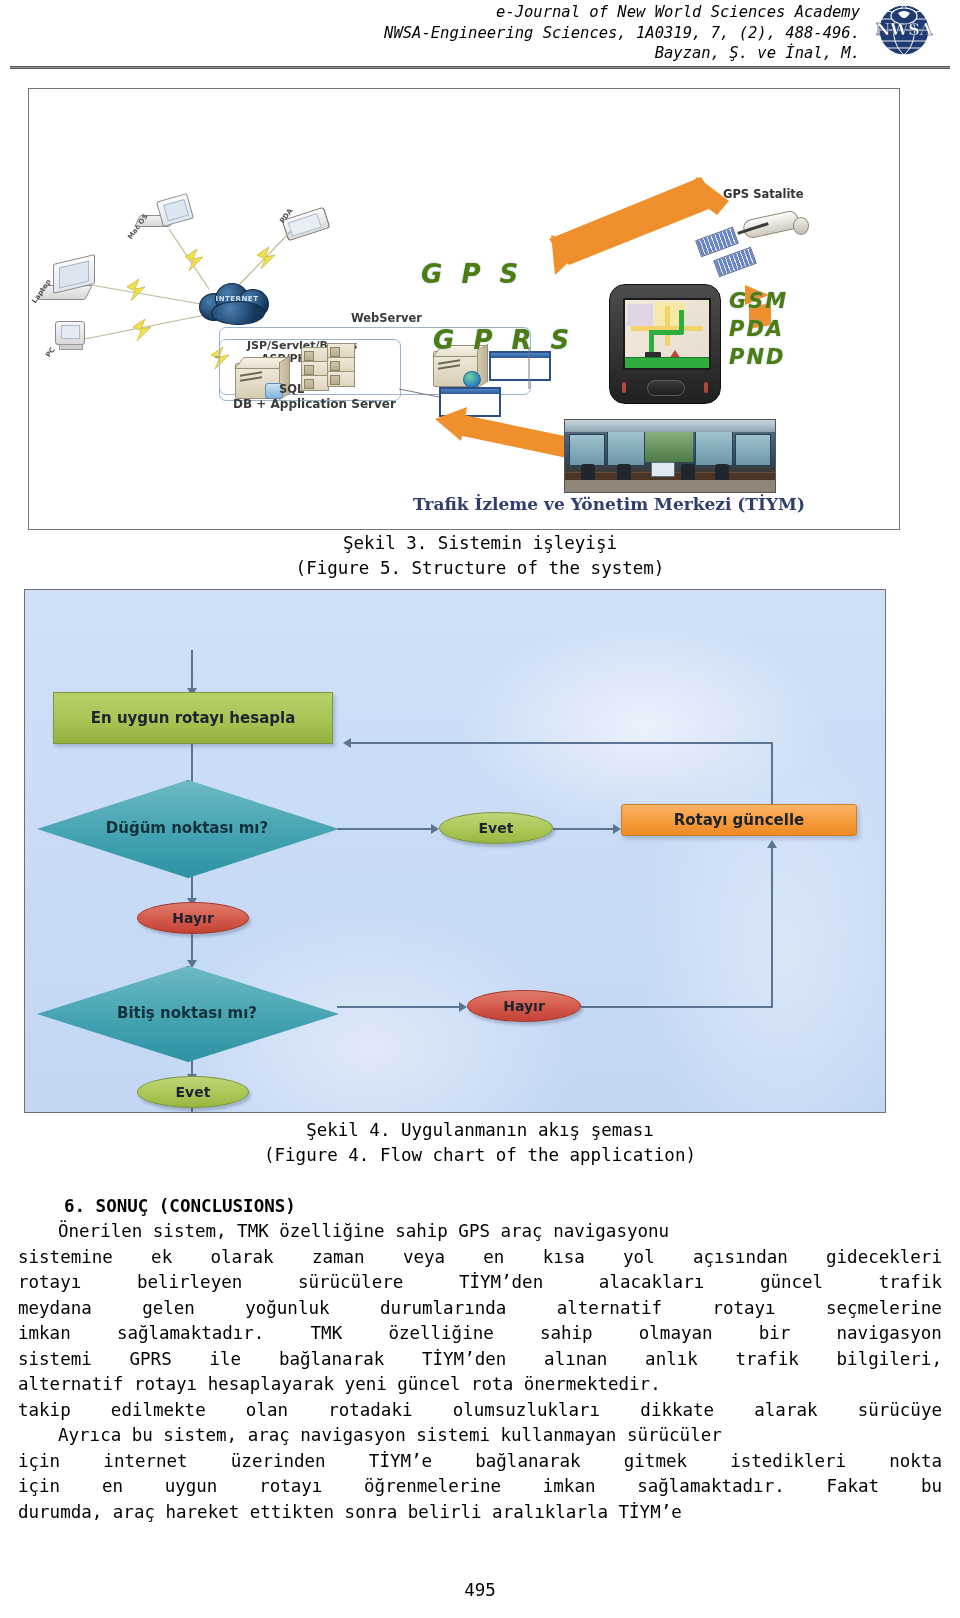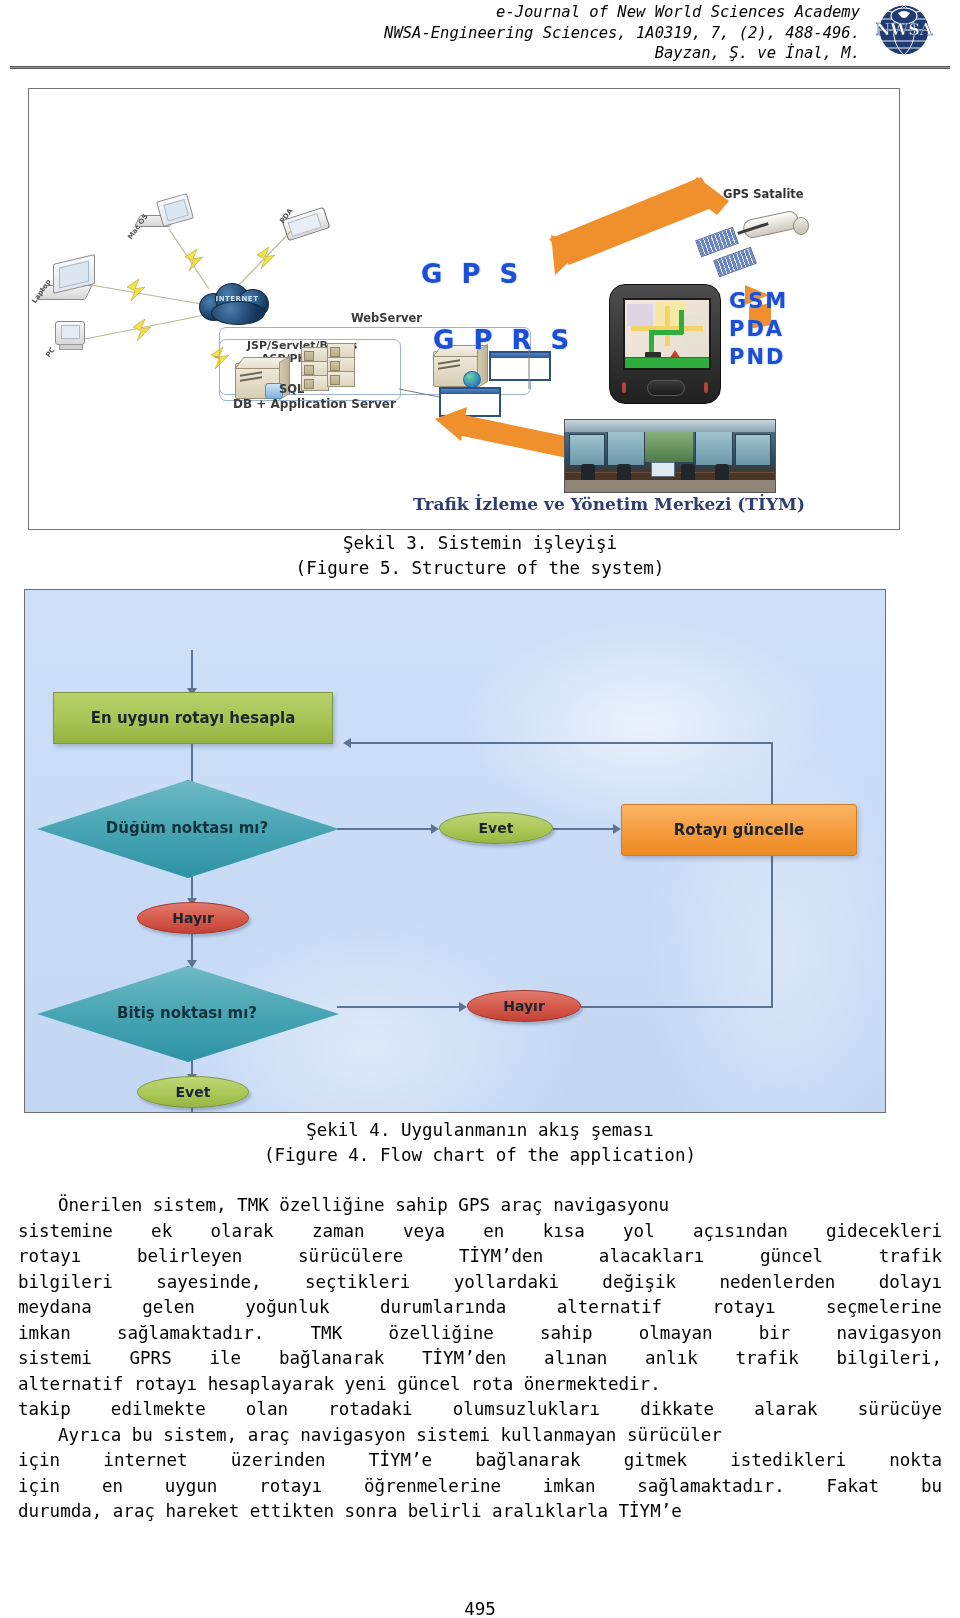--- a/index.html
+++ b/index.html
@@ -15,22 +15,22 @@
   #nwsa-logo{position:absolute;left:858px;top:3px;width:92px;height:56px;}
   #header-rule{position:absolute;left:10px;top:66px;width:940px;height:3px;
     background:linear-gradient(to bottom,#555 0 1px,#999 1px 2px,#555 2px 3px);}
 
   
   #fig3{position:absolute;left:28px;top:88px;width:870px;height:440px;
     border:1px solid #777;background:#fff;overflow:hidden;}
   .f3lab{position:absolute;font-family:"DejaVu Sans","Liberation Sans",sans-serif;
     font-weight:bold;color:#3b3b3b;white-space:nowrap;}
   .bigblue{position:absolute;font-family:"DejaVu Sans","Liberation Sans",sans-serif;
-    font-weight:bold;color:#1d4ed8;letter-spacing:5px;
-    text-shadow:0 0 2px rgba(120,170,230,.8);white-space:nowrap;}
+    font-weight:bold;color:#4d7c0f;letter-spacing:5px;
+    text-shadow:0 0 2px rgba(120,170,230,.8);white-space:nowrap;font-style:italic;}
   .vlab{position:absolute;font-family:"DejaVu Sans","Liberation Sans",sans-serif;
     font-size:7px;font-weight:bold;color:#555;white-space:nowrap;
     transform:rotate(-55deg);transform-origin:left bottom;}
 
   .srv{position:absolute;}
   .srv-body{position:absolute;left:0;top:6px;width:44px;height:34px;
     background:linear-gradient(to bottom,#efeadb 0%,#e4dcc8 55%,#d7cdb4 100%);
     border:1px solid #9a9176;border-radius:2px;}
   .srv-top{position:absolute;left:4px;top:0px;width:44px;height:10px;
     background:linear-gradient(to bottom,#f6f2e6,#e6dfcd);
@@ -150,21 +150,21 @@
   
   #conclusions{position:absolute;left:18px;top:1193px;width:924px;}
   #sec-head{font-family:"DejaVu Sans Mono","Liberation Mono",monospace;
     font-size:17.5px;font-weight:bold;line-height:26px;padding-left:46px;}
   .para{font-family:"DejaVu Sans Mono","Liberation Mono",monospace;
     font-size:17.5px;line-height:25.5px;text-align:justify;}
   .para .ln{display:block;white-space:nowrap;}
   .para .ln.jst{display:flex;justify-content:space-between;}
   .indent{padding-left:40px;}
   #pageno{position:absolute;left:0;top:1580px;width:960px;text-align:center;
-    font-family:"DejaVu Sans Mono","Liberation Mono",monospace;font-size:17.5px;margin-top:19px;}
+    font-family:"DejaVu Sans Mono","Liberation Mono",monospace;font-size:17.5px;}
 </style>
 </head>
 <body>
 
 <div id="header">
   <div id="header-text">
     <div>e-Journal of New World Sciences Academy</div>
     <div>NWSA-Engineering Sciences, 1A0319, 7, (2), 488-496.</div>
     <div>Bayzan, Ş. ve İnal, M.</div>
   </div>
@@ -398,21 +398,21 @@
 
   <div class="node n-dec" style="left:12px;top:190px;width:300px;height:96px;">
     <div class="dec-shape"></div>
     <span class="dec-txt">Düğüm noktası mı?</span>
   </div>
 
   <div class="node n-yes" style="left:414px;top:222px;width:114px;height:32px;">
     <span>Evet</span>
   </div>
 
-  <div class="node n-upd" style="left:596px;top:214px;width:236px;height:52px;">
+  <div class="node n-upd" style="left:596px;top:214px;width:236px;height:32px;">
     <span>Rotayı güncelle</span>
   </div>
 
   <div class="node n-no" style="left:112px;top:312px;width:112px;height:32px;">
     <span>Hayır</span>
   </div>
 
   <div class="node n-dec" style="left:12px;top:376px;width:300px;height:94px;">
     <div class="dec-shape"></div>
     <span class="dec-txt">Bitiş noktası mı?</span>
@@ -427,20 +427,21 @@
   </div>
 
 </div>
 
 <div class="caption" id="cap4">
   <div>Şekil 4. Uygulanmanın akış şeması</div>
   <div>(Figure 4. Flow chart of the application)</div>
 </div>
 
 <div id="conclusions">
+  <div id="sec-head">6. SONUÇ (CONCLUSIONS)</div>
 
   <div class="para" id="para1">
       <div class="ln indent">Önerilen sistem, TMK özelliğine sahip GPS araç navigasyonu</div>
       <div class="ln jst">
         <span>sistemine</span>
         <span>ek</span>
         <span>olarak</span>
         <span>zaman</span>
         <span>veya</span>
         <span>en</span>
@@ -452,29 +453,20 @@
       <div class="ln jst">
         <span>rotayı</span>
         <span>belirleyen</span>
         <span>sürücülere</span>
         <span>TİYM’den</span>
         <span>alacakları</span>
         <span>güncel</span>
         <span>trafik</span>
       </div>
       <div class="ln jst">
-        <span>bilgileri</span>
-        <span>sayesinde,</span>
-        <span>seçtikleri</span>
-        <span>yollardaki</span>
-        <span>değişik</span>
-        <span>nedenlerden</span>
-        <span>dolayı</span>
-      </div>
-      <div class="ln jst">
         <span>meydana</span>
         <span>gelen</span>
         <span>yoğunluk</span>
         <span>durumlarında</span>
         <span>alternatif</span>
         <span>rotayı</span>
         <span>seçmelerine</span>
       </div>
       <div class="ln jst">
         <span>imkan</span>

